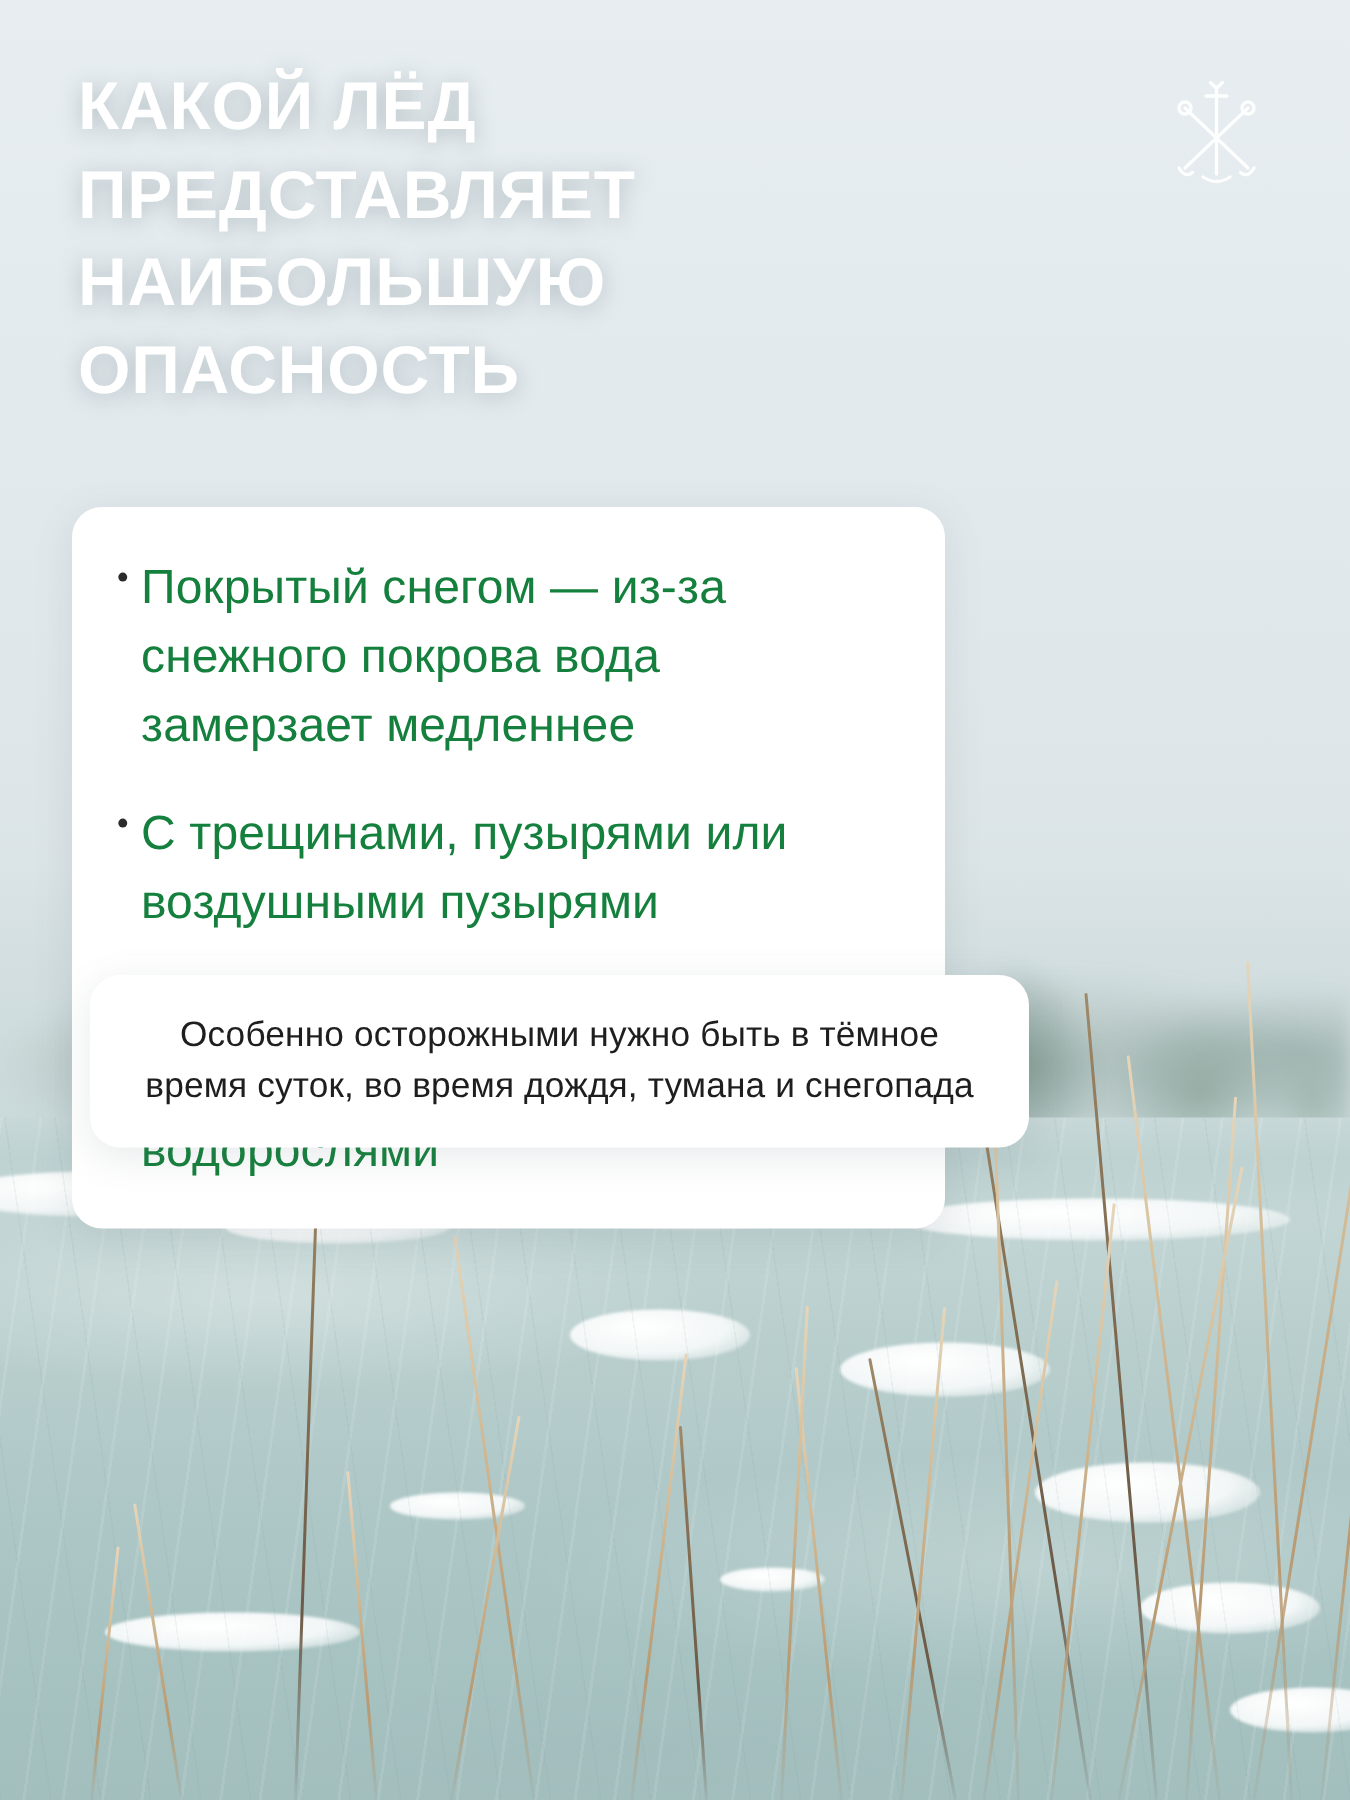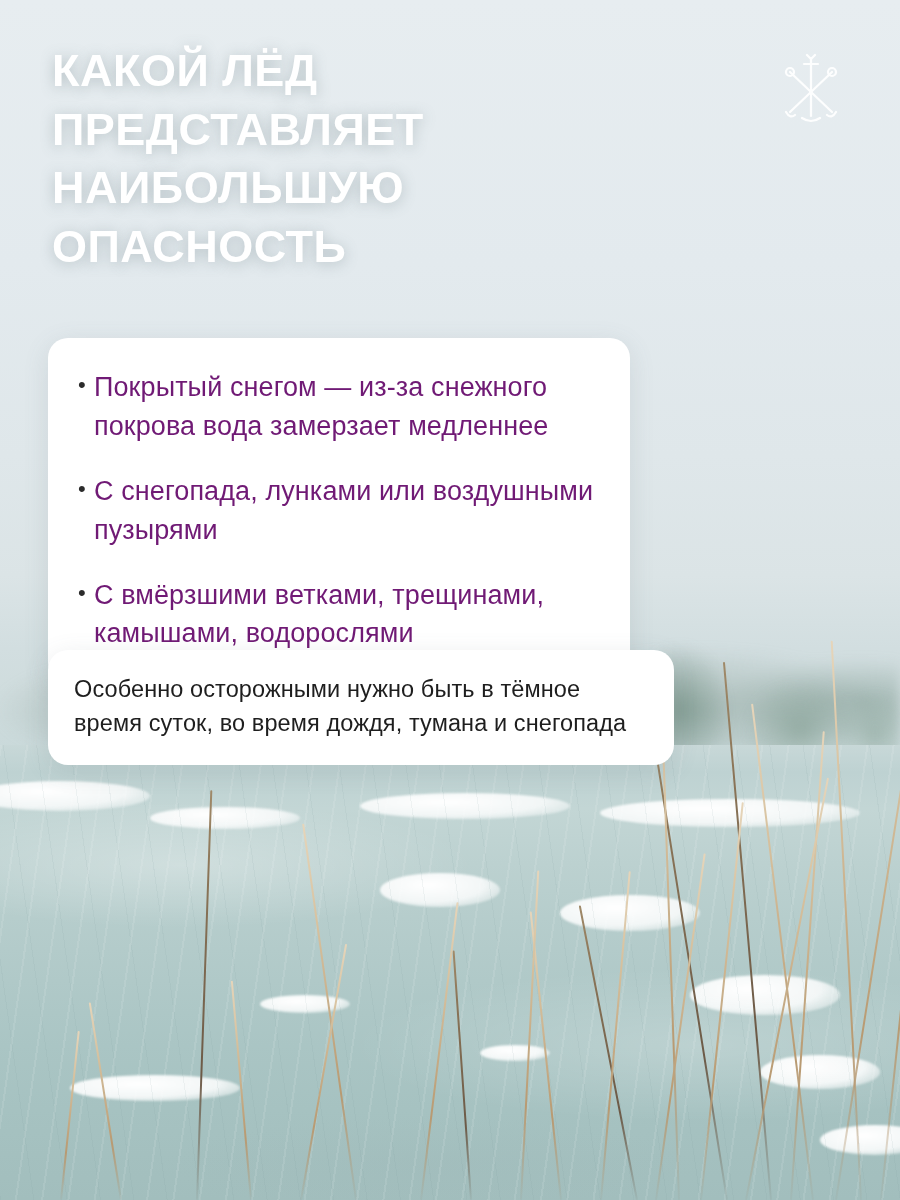--- a/index.html
+++ b/index.html
@@ -164,32 +164,33 @@
   }
   .bullet-row:last-child { margin-bottom: 0; }
   .dot {
     flex: 0 0 auto;
     width: 16px;
     color: #2b2b2b;
     font-size: 22px;
     line-height: 34px;
   }
   .bullet-text {
-    font-size: 27px;
+    font-size: 32px;
     line-height: 1.44;
-    color: #701a75;
+    color: #15803d;
     letter-spacing: .1px;
   }
 
   .card-note {
-    left: 48px;
+    left: 60px;
     top: 650px;
     width: 626px;
     padding: 22px 26px 24px 26px;
     box-sizing: border-box;
+    text-align: center;
   }
   .note-text {
     font-size: 23.5px;
     line-height: 1.46;
     color: #1e1e1e;
     letter-spacing: .1px;
   }
 </style>
 </head>
 <body>
@@ -259,21 +260,21 @@
       </svg>
     </div>
 
     <div class="card card-list">
       <div class="bullet-row">
         <span class="dot">•</span>
         <span class="bullet-text">Покрытый снегом — из-за снежного покрова вода замерзает медленнее</span>
       </div>
       <div class="bullet-row">
         <span class="dot">•</span>
-        <span class="bullet-text">С снегопада, лунками или воздушными пузырями</span>
+        <span class="bullet-text">С трещинами, пузырями или воздушными пузырями</span>
       </div>
       <div class="bullet-row">
         <span class="dot">•</span>
         <span class="bullet-text">С вмёрзшими ветками, трещинами, камышами, водорослями</span>
       </div>
     </div>
 
     <div class="card card-note">
       <div class="note-text">Особенно осторожными нужно быть в тёмное время суток, во время дождя, тумана и снегопада</div>
     </div>

